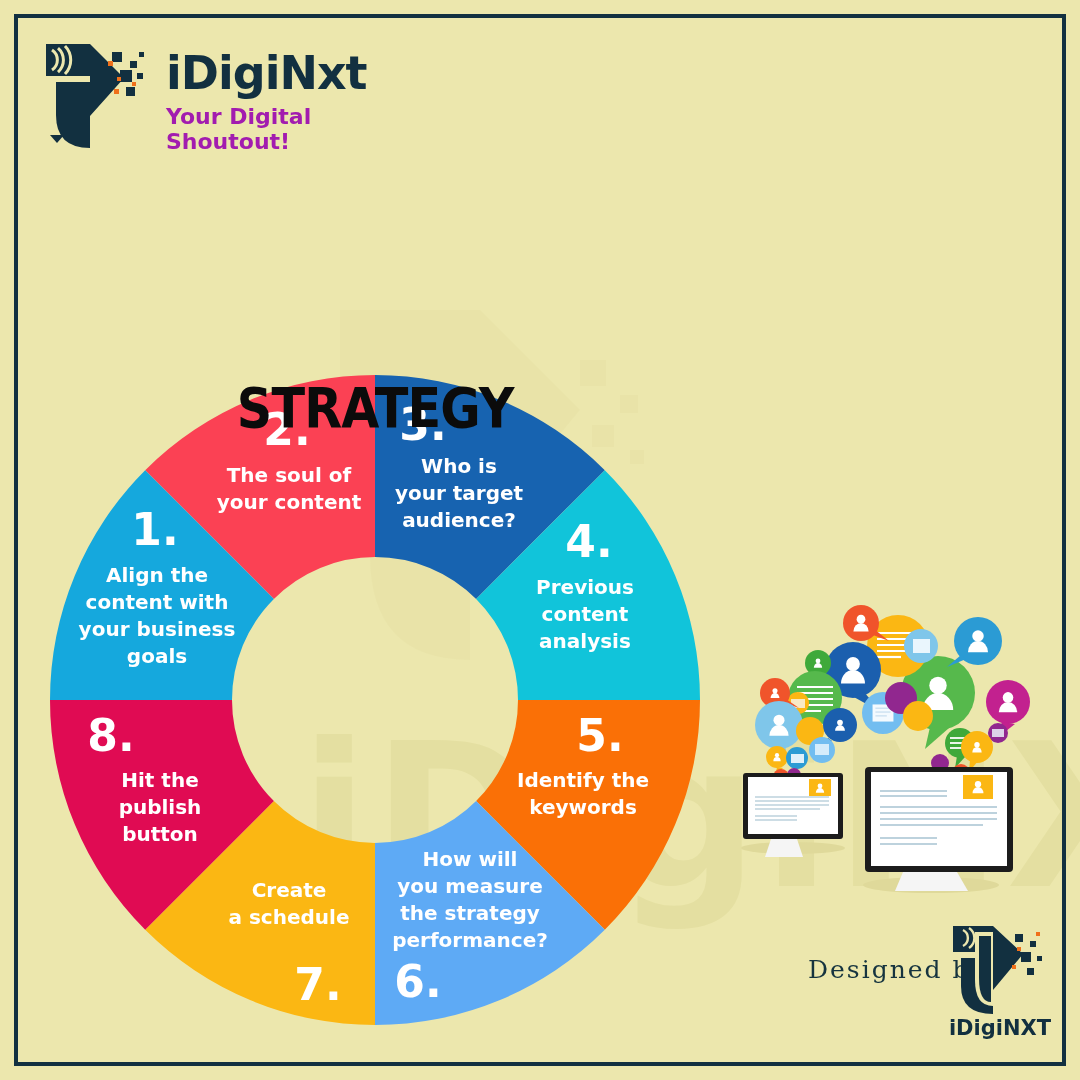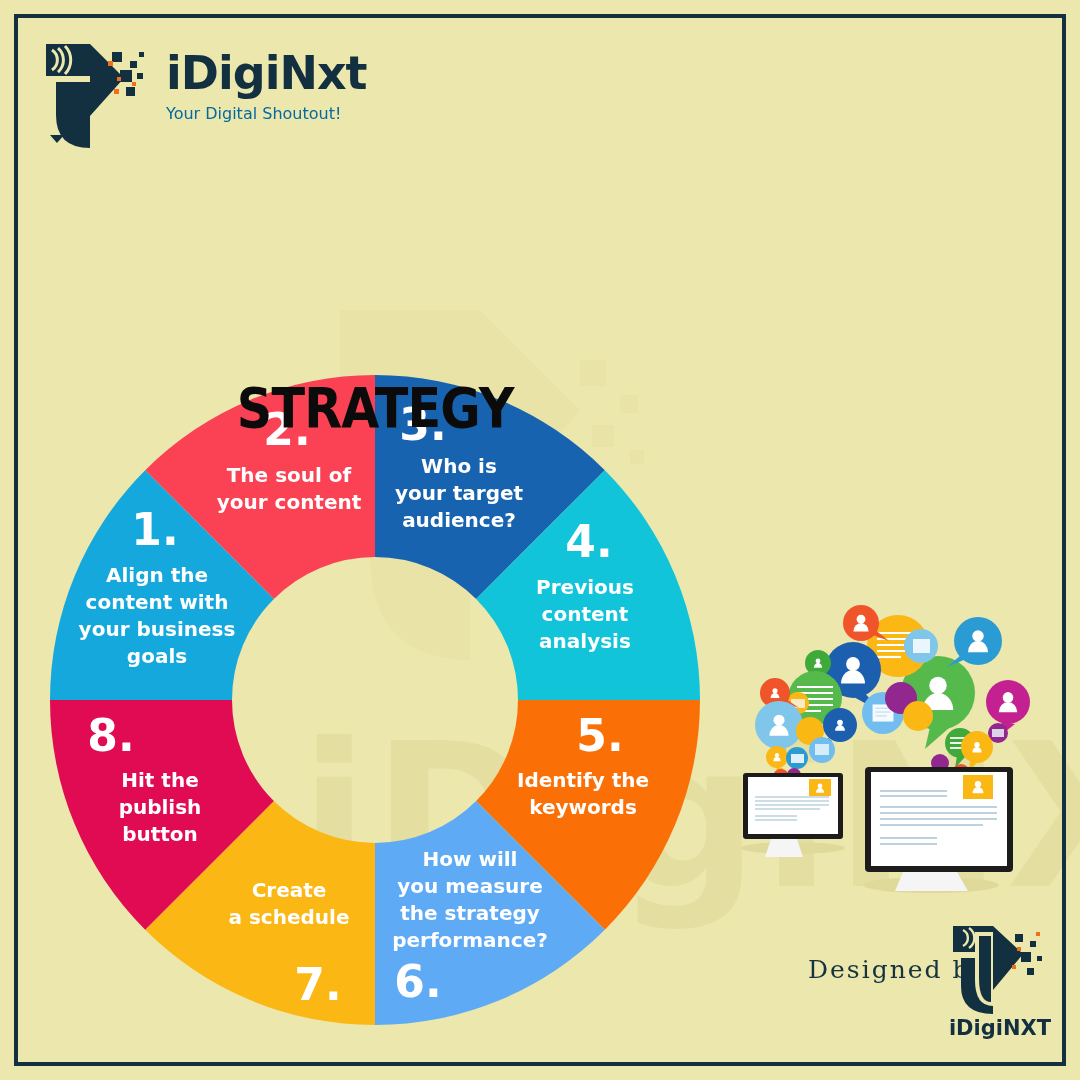--- a/index.html
+++ b/index.html
@@ -47,21 +47,21 @@
   .brand{position:absolute;left:38px;top:30px;width:330px;height:130px;}
   .brand .mark{position:absolute;left:0;top:0;width:120px;height:120px;}
   .brand .name{
     position:absolute;left:128px;top:20px;
     font-size:46px;font-weight:bold;color:#123040;
     letter-spacing:-1px;line-height:1;
     font-family:"DejaVu Sans", sans-serif;
   }
   .brand .tag{
     position:absolute;left:128px;top:74px;
-    font-size:16px;font-weight:normal;color:#0369a1;
+    font-size:22px;font-weight:bold;color:#a21caf;
     font-family:"DejaVu Sans", sans-serif;
   }
   .brand .unit{
     position:absolute;left:128px;top:101px;
     font-size:14.5px;font-weight:bold;color:#123040;
     font-family:"DejaVu Sans", sans-serif;
   }
 
   
   .headline{

